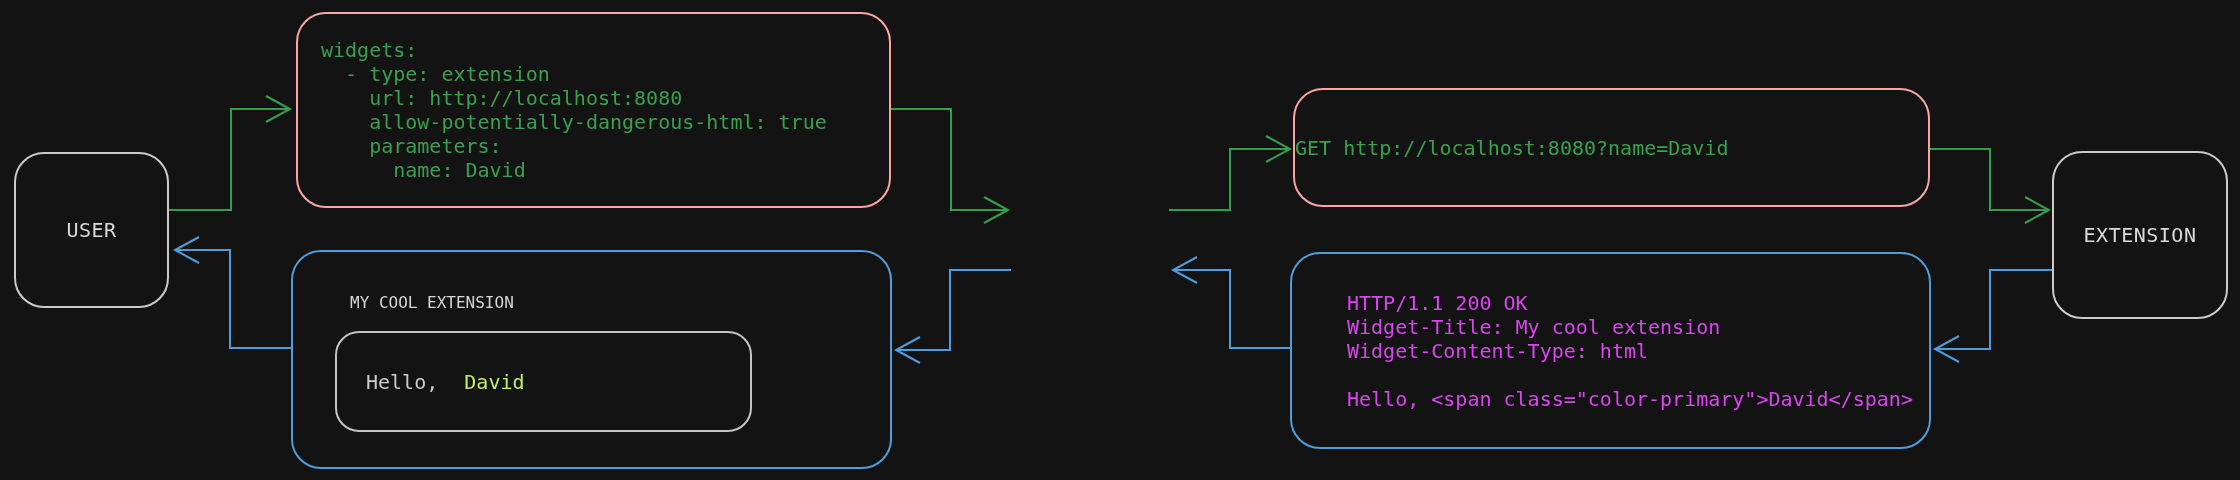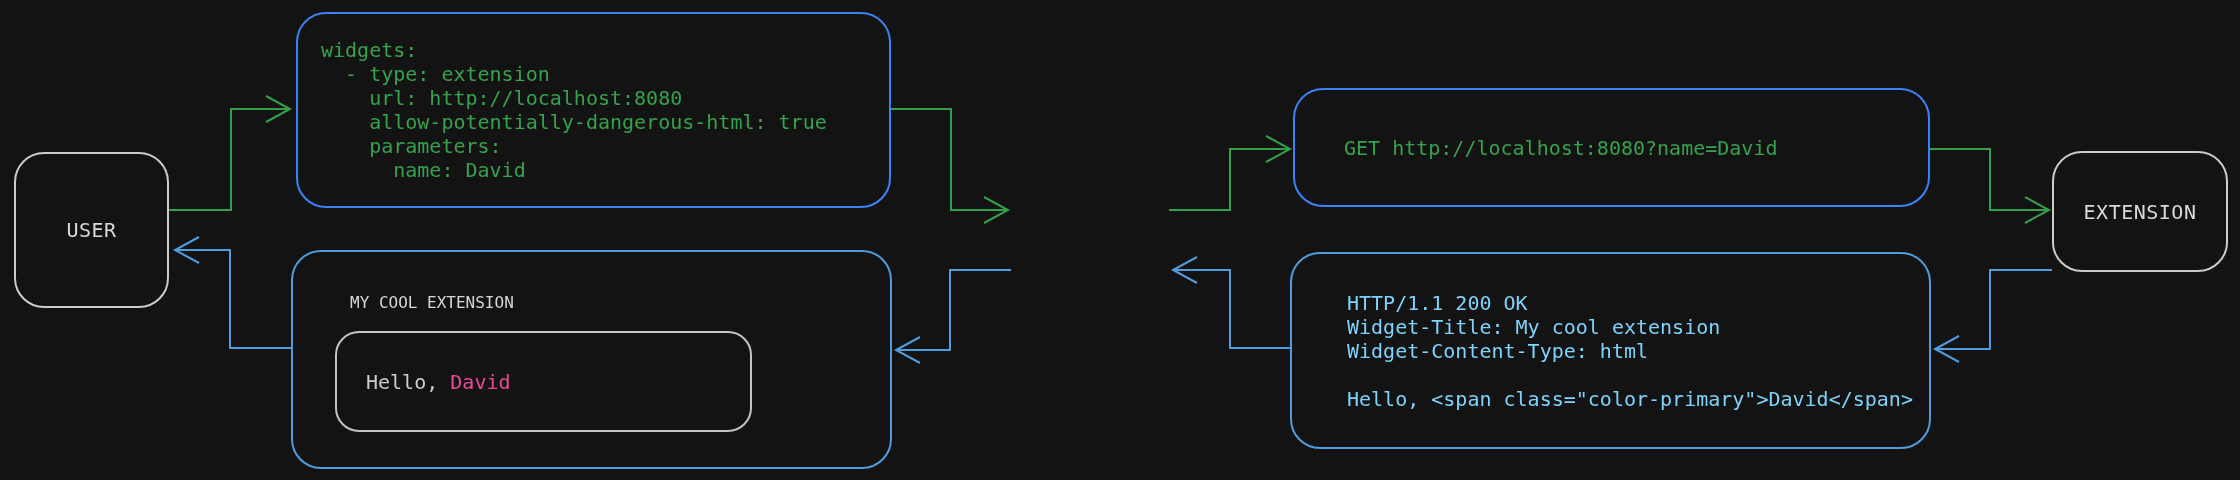--- a/index.html
+++ b/index.html
@@ -35,43 +35,43 @@
     display: flex;
     align-items: center;
     justify-content: center;
     color: #d9d9d9;
     font-size: 20px;
     letter-spacing: 0.5px;
     box-sizing: border-box;
   }
   #node-user      { left: 14px;   top: 152px; width: 155px; height: 156px; }
   #node-glance    { left: 1011px; top: 149px; width: 158px; height: 159px; }
-  #node-extension { left: 2052px; top: 151px; width: 176px; height: 121px; }
+  #node-extension { left: 2052px; top: 151px; width: 176px; height: 168px; }
 
   .msgbox {
     position: absolute;
     border-radius: 30px;
     box-sizing: border-box;
     display: flex;
     flex-direction: column;
     justify-content: center;
   }
-  .msgbox.green { border: 2px solid #3b82f6; }
+  .msgbox.green { border: 2px solid #fca5a5; }
   .msgbox.blue  { border: 2px solid #4f9ddc; }
 
   .code {
     white-space: pre;
     font-size: 20px;
     line-height: 24px;
   }
   .code.green { color: #36a24c; }
-  .code.blue  { color: #7dd3fc; }
+  .code.blue  { color: #d946ef; }
 
   #box-config   { left: 296px;  top: 12px;  width: 595px; height: 196px; padding-left: 23px; }
-  #box-request  { left: 1293px; top: 88px;  width: 637px; height: 119px; padding-left: 49px; }
+  #box-request  { left: 1293px; top: 88px;  width: 637px; height: 119px; }
   #box-response { left: 1290px; top: 252px; width: 641px; height: 197px; padding-left: 55px; }
   #box-widget   { left: 291px;  top: 250px; width: 601px; height: 219px; }
   .widget-title {
     position: absolute;
     left: 57px;
     top: 41px;
     color: #d6d6d6;
     font-size: 16px;
     white-space: pre;
   }
@@ -84,21 +84,21 @@
     border: 2px solid #c4c4c4;
     border-radius: 24px;
     box-sizing: border-box;
     display: flex;
     align-items: center;
     padding-left: 29px;
     font-size: 20px;
     white-space: pre;
   }
   .hello-prefix { color: #cccccc; }
-  .hello-name   { color: #ec4899; }
+  .hello-name   { color: #bef264; margin-left: 14px; }
 </style>
 </head>
 <body>
 
 <div class="canvas">
 
   <svg class="wires" viewBox="0 0 2240 480" aria-hidden="true">
 
     <path class="green" d="M169 210 H231 V109 H290 M266 96 L290 109 L266 122"></path>
     <path class="green" d="M891 109 H951 V210 H1006 M984 197 L1008 210 L984 223"></path>

